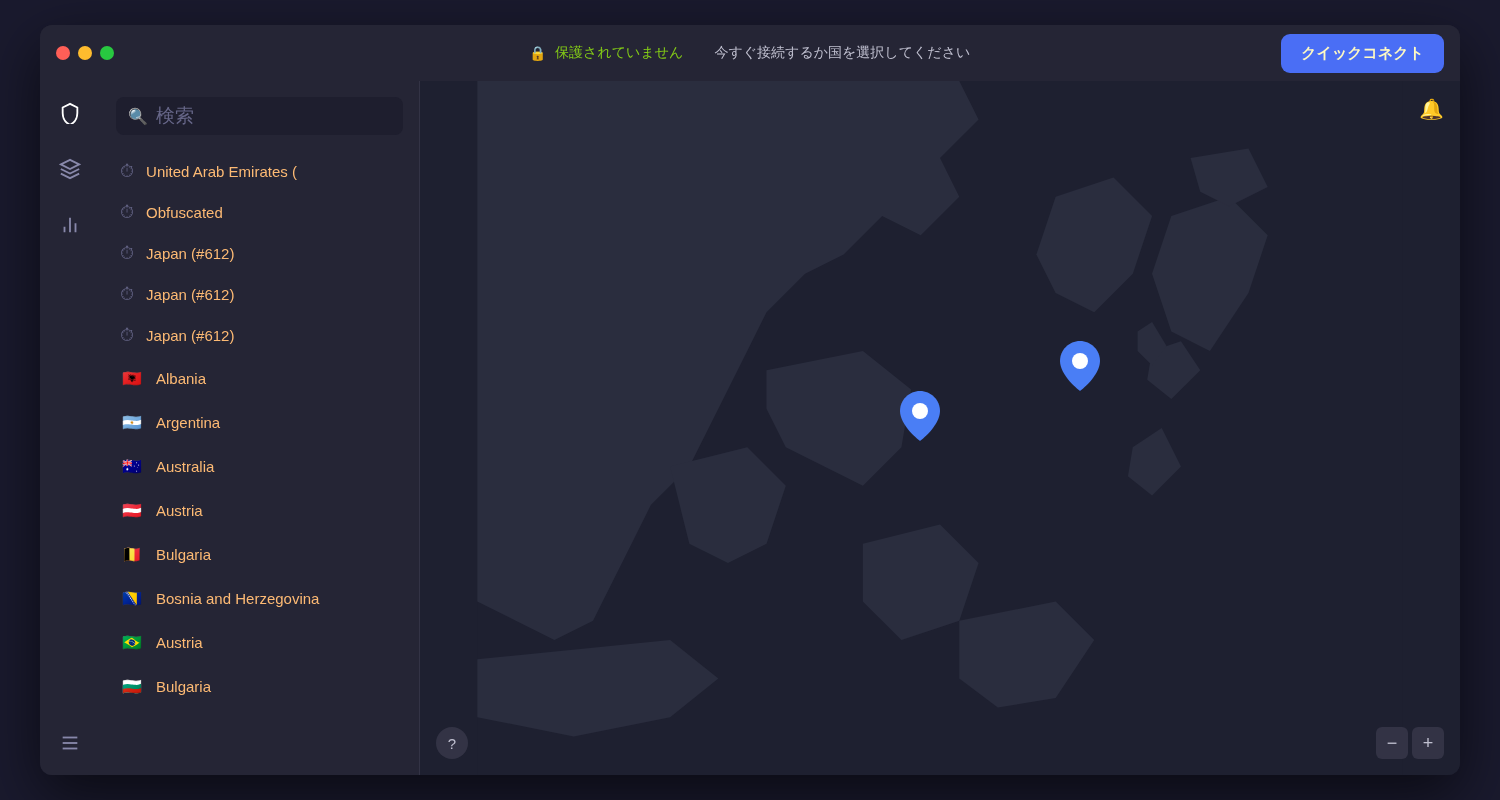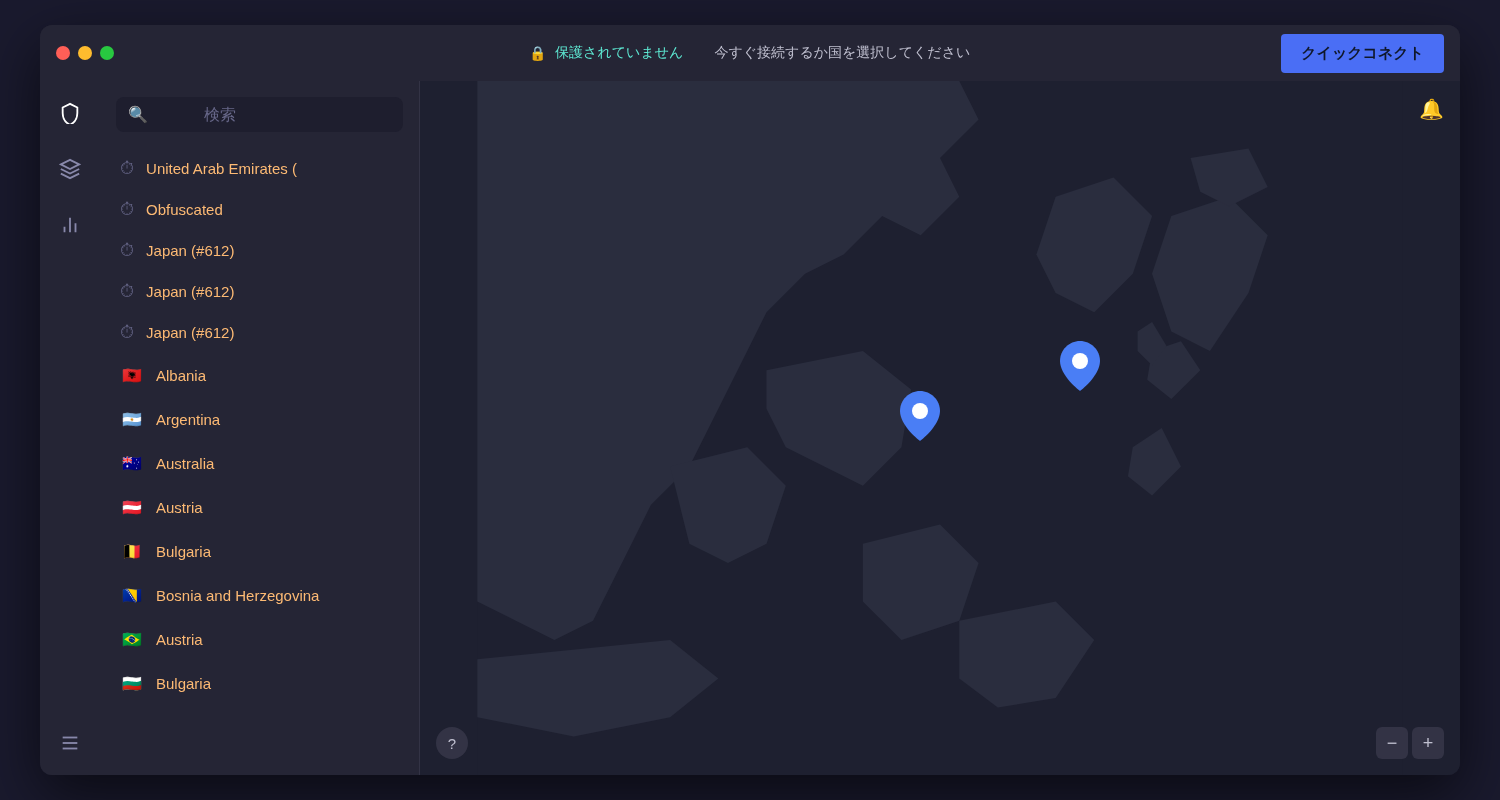--- a/index.html
+++ b/index.html
@@ -54,35 +54,35 @@
       transform: translateX(-50%);
       display: flex;
       align-items: center;
       gap: 8px;
     }
     .status-icon {
       color: #ff5f57;
       font-size: 14px;
     }
     .status-text {
-      color: #5eead4;
+      color: #84cc16;
       font-size: 14px;
     }
     .title-text {
       color: #c0c0d0;
       font-size: 14px;
       margin-left: 23px;
     }
 
     .quick-connect-btn {
       margin-left: auto;
       background: #4a6ef5;
-      color: #0f172a;
+      color: #fef9c3;
       border: none;
-      border-radius: 4px;
+      border-radius: 9px;
       padding: 10px 20px;
       font-size: 15px;
       font-weight: 600;
       cursor: pointer;
     }
 
     
     .main-content {
       display: flex;
       flex: 1;
@@ -139,23 +139,22 @@
       background: #1e1e2e;
       border-radius: 8px;
       padding: 8px 12px;
       gap: 8px;
     }
     .search-input-wrapper input {
       background: transparent;
       border: none;
       outline: none;
       color: #c0c0d0;
-      font-size: 16px;
+      font-size: 19px;
       width: 100%;
-      margin-left: 48px;
     }
     .search-input-wrapper input::placeholder {
       color: #666688;
     }
     .search-icon-svg {
       color: #666688;
       font-size: 16px;
     }
 
     .country-list {

